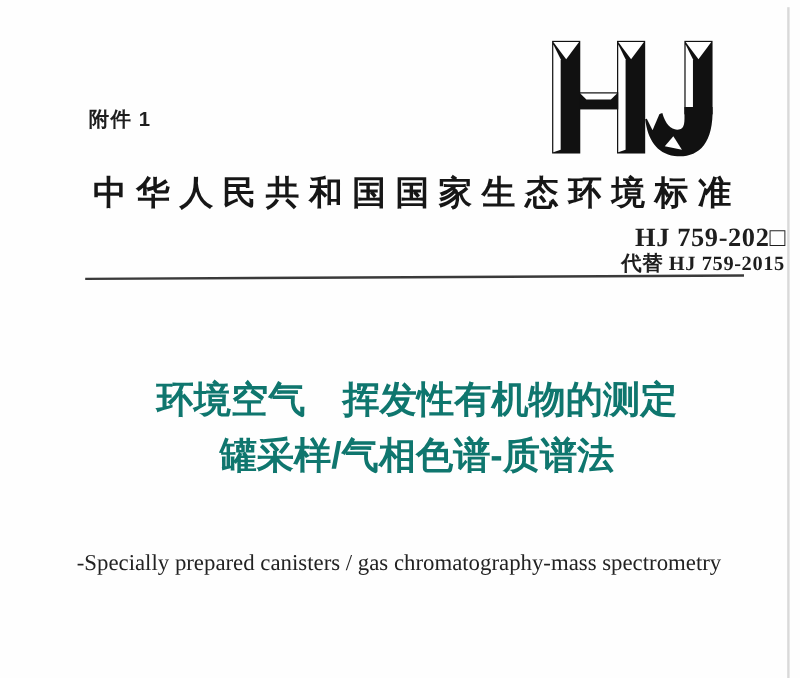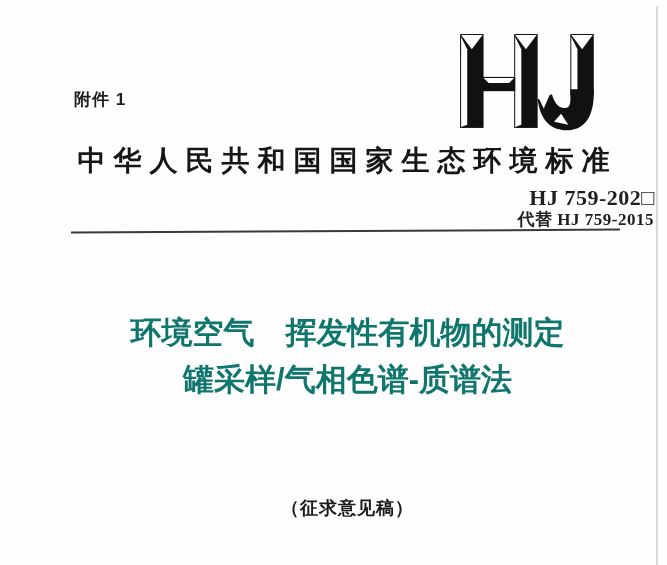--- a/index.html
+++ b/index.html
@@ -143,16 +143,16 @@
 
   <div class="replaces-note">代替 HJ 759-2015</div>
 
   <div class="header-rule"></div>
 
   <div class="title-cn line1">环境空气　挥发性有机物的测定</div>
 
   <div class="title-cn line2">罐采样/气相色谱-质谱法</div>
 
 
+  <div class="title-en line2">-Specially prepared canisters / gas chromatography-mass spectrometry</div>
 
-  <div class="draft-label">（征求意见稿）</div>
 
 </div>
 
 </body></html>

